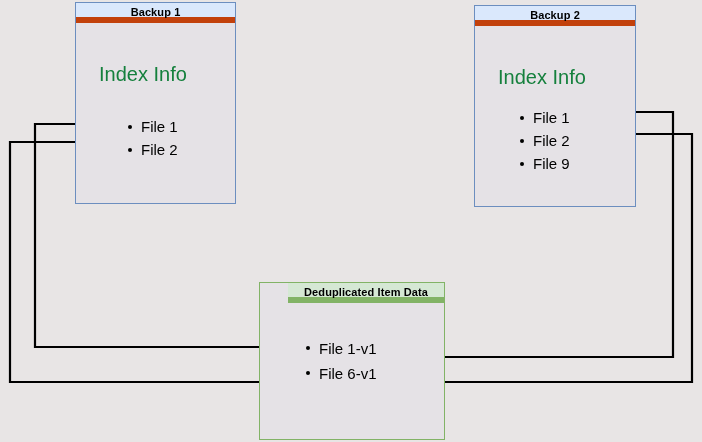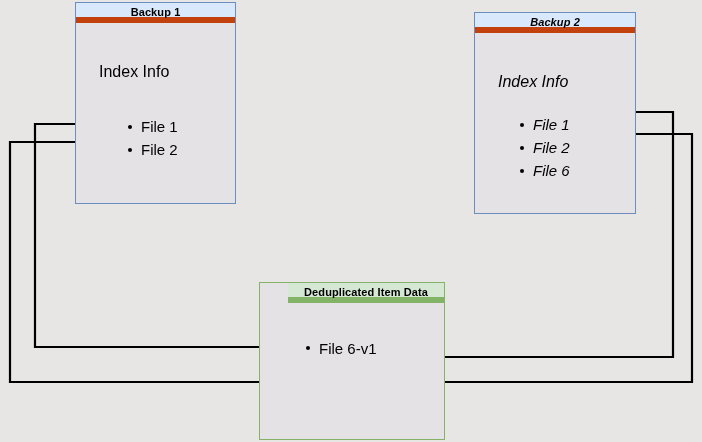--- a/index.html
+++ b/index.html
@@ -44,22 +44,22 @@
     border-bottom-color: #82b366;
     margin-left: 28px;
   }
   .box-body {
     position: relative;
     width: 100%;
     height: calc(100% - 20px);
   }
   .index-label {
     position: absolute;
-    font-size: 16px;
-    color: #000000;
+    font-size: 20px;
+    color: #15803d;
   }
   .file-list {
     position: absolute;
     margin: 0;
     padding: 0;
     list-style: none;
   }
   .file-list li {
     font-size: 15px;
     color: #000;
@@ -121,34 +121,35 @@
     <div class="box-header">Backup 1</div>
     <div class="box-body">
       <div class="index-label" style="left:23px; top:40px;">Index Info</div>
       <ul class="file-list" style="left:50px; top:92px;">
         <li>File 1</li>
         <li>File 2</li>
       </ul>
     </div>
   </div>
 
-  <div class="box" style="left:474px; top:12px; width:162px; height:202px;font-style:italic;">
+  <div class="box" style="left:474px; top:5px; width:162px; height:202px;">
     <div class="box-header">Backup 2</div>
     <div class="box-body">
       <div class="index-label" style="left:23px; top:40px;">Index Info</div>
       <ul class="file-list" style="left:43px; top:80px;">
         <li>File 1</li>
         <li>File 2</li>
-        <li>File 6</li>
+        <li>File 9</li>
       </ul>
     </div>
   </div>
 
   <div class="box green" style="left:259px; top:282px; width:186px; height:158px;">
     <div class="box-header">Deduplicated Item Data</div>
     <div class="box-body">
       <ul class="file-list ded-list" style="left:44px; top:33px;">
+        <li>File 1-v1</li>
         <li>File 6-v1</li>
       </ul>
     </div>
   </div>
 
 </div>
 
 </body></html>

